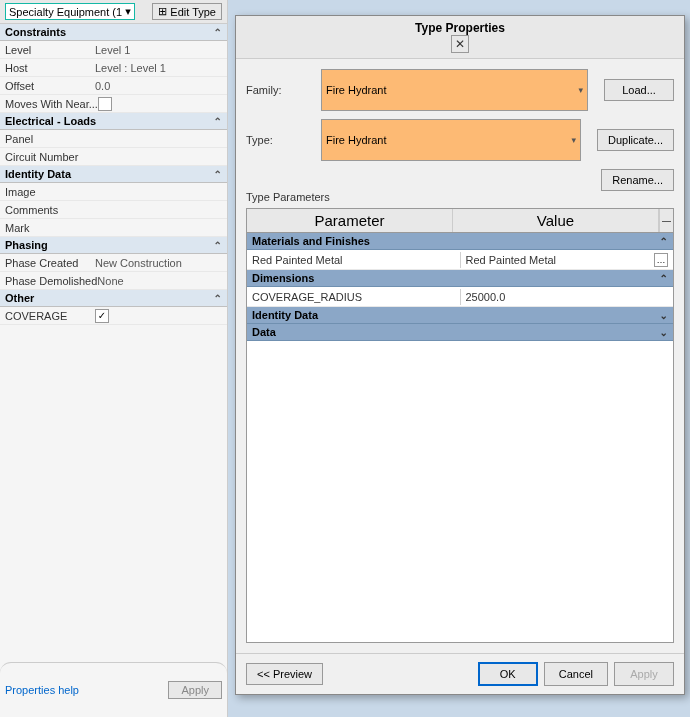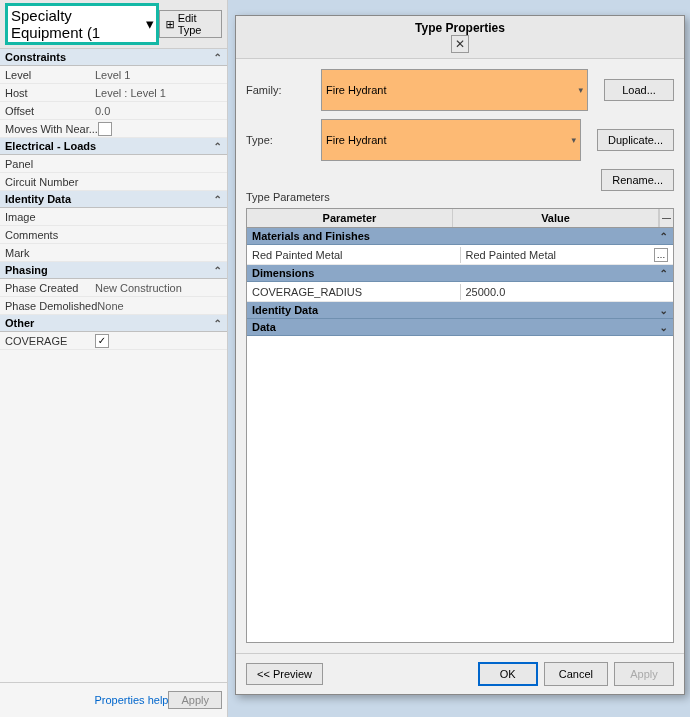--- a/index.html
+++ b/index.html
@@ -36,23 +36,23 @@
     }
 
     .left-panel-header-left {
       display: flex;
       align-items: center;
       gap: 5px;
     }
 
     .dropdown-selector {
       background: white;
-      border: 3px solid #14b8a6;
+      border: 1px solid #14b8a6;
       padding: 1px 3px;
-      font-size: 15px;
+      font-size: 11px;
       display: flex;
       align-items: center;
       gap: 3px;
       cursor: pointer;
     }
 
     .edit-type-btn {
       background: #e8e8e8;
       border: 1px solid #999;
       padding: 1px 5px;
@@ -106,24 +106,25 @@
       background: white;
       display: flex;
       align-items: center;
       justify-content: center;
       font-size: 10px;
     }
 
     .left-panel-footer {
       margin-top: auto;
       border-top: 1px solid #ccc;
-      padding: 8px 5px;
-      display: flex;
-      align-items: center;
-      justify-content: flex-end;
+      padding: 18px 5px;
+      display: flex;
+      align-items: center;
+      justify-content: space-between;
+      border-radius: 11px;
     }
 
     .properties-help-link {
       color: #0066cc;
       text-decoration: none;
       font-size: 11px;
     }
 
     .apply-btn-small {
       background: #e8e8e8;
@@ -234,22 +235,22 @@
     }
 
     .params-table-header {
       display: flex;
       background: #e8e8e8;
       border-bottom: 1px solid #999;
     }
 
     .params-col-header {
       padding: 3px 5px;
-      font-size: 11px;
-      font-weight: bold;
+      font-size: 15px;
+      font-weight: normal;
       border-right: 1px solid #ccc;
       flex: 1;
       text-align: center;
     }
 
     .params-col-header:last-child {
       border-right: none;
       flex: 1;
     }
 

